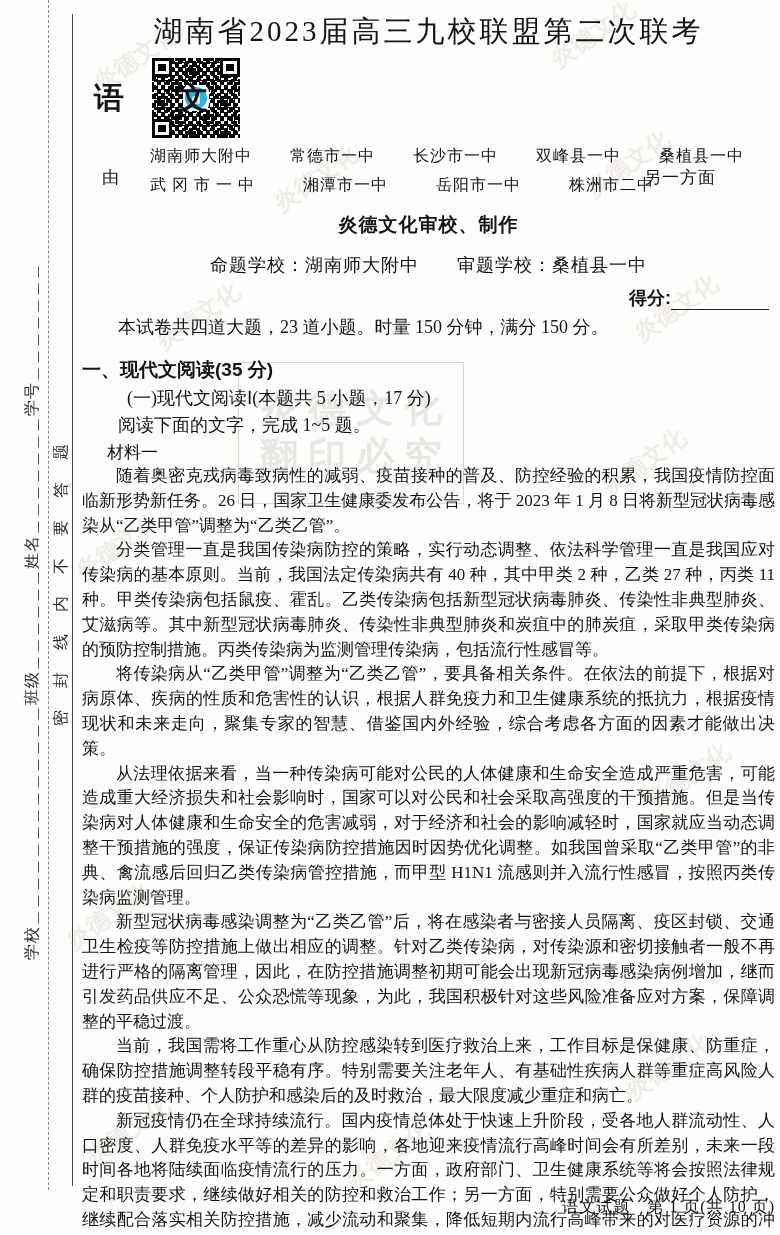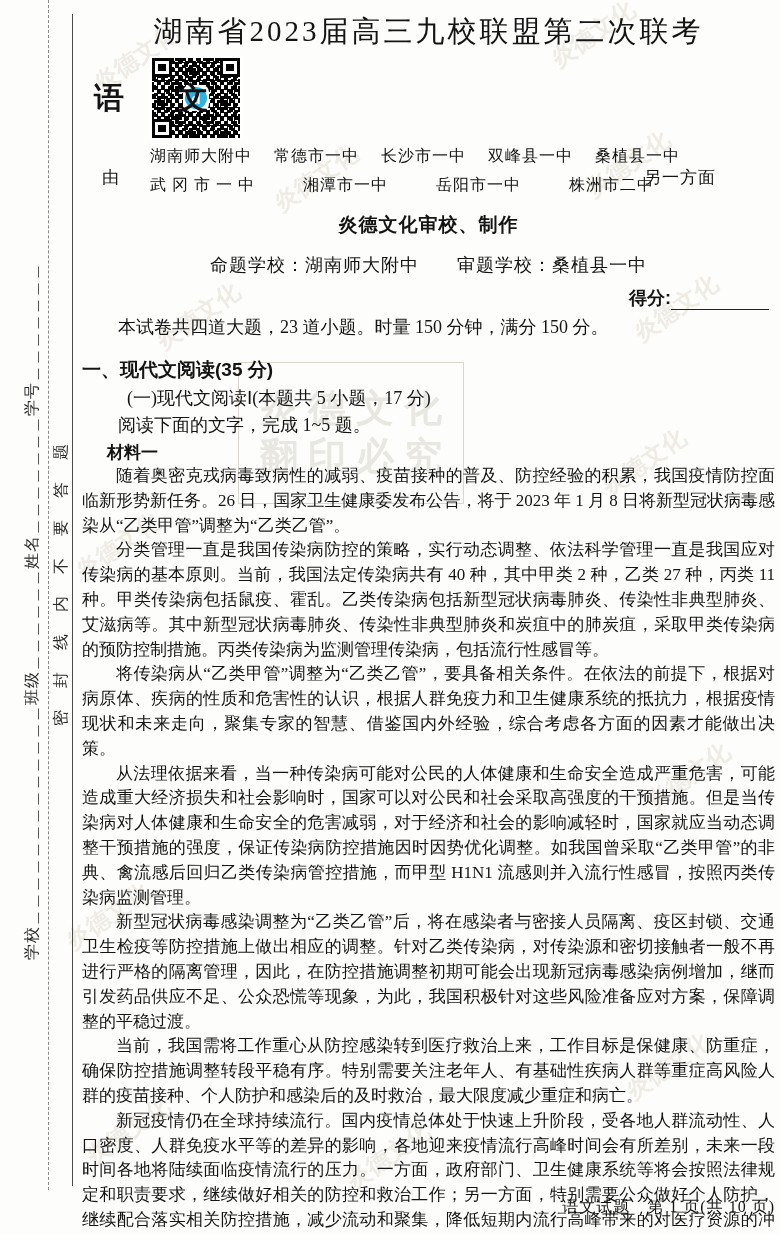--- a/index.html
+++ b/index.html
@@ -127,21 +127,21 @@
   .subject {
     position:absolute; top:78px; left:0; width:100%;
     text-align:left;
     font-size:30px; font-weight:bold;
     letter-spacing:12px; text-indent:12px;
   }
   .schools {
     position:absolute; top:146px; left:68px;
     font-size:16px; letter-spacing:1px; line-height:19px;
   }
-  .schools .row { display:flex; gap:22px; margin-bottom:10px; white-space:nowrap; }
+  .schools .row { display:flex; gap:38px; margin-bottom:10px; white-space:nowrap; }
   .schools .row2 { gap:48px; }
   .by-label {
     position:absolute; left:20px; top:166px; font-size:17px;
   }
   .joint-label {
     position:absolute; right:59px; top:166px; font-size:17px; letter-spacing:1px;
   }
   .producer {
     position:absolute; top:212px; left:0; width:100%;
     text-align:center;
@@ -169,21 +169,21 @@
   .sec-heading {
     position:absolute; top:357px; left:0;
     font-family:"Liberation Sans", sans-serif;
     font-weight:bold; font-size:19px;
   }
   .sub-heading1 { position:absolute; top:386px; left:9px; width:100%; font-size:18px; text-indent:2em; }
   .sub-heading2 { position:absolute; top:413px; left:0; width:100%; font-size:18px; text-indent:2em; }
   .material-label {
     position:absolute; top:441px; left:25px;
     font-family:"Liberation Sans", sans-serif;
-    font-weight:bold; font-size:17px;
+    font-weight:normal; font-size:17px;
   }
   .body-text {
     position:absolute; top:464px; left:0; width:693px;
     font-size:17px; line-height:24.8px;
     text-align:justify;
   }
   .body-text p { text-indent:2em; margin:0; }
   .footer {
     position:absolute; top:1197px; left:0; width:100%;
     text-align:right; font-size:16px; letter-spacing:1px;

